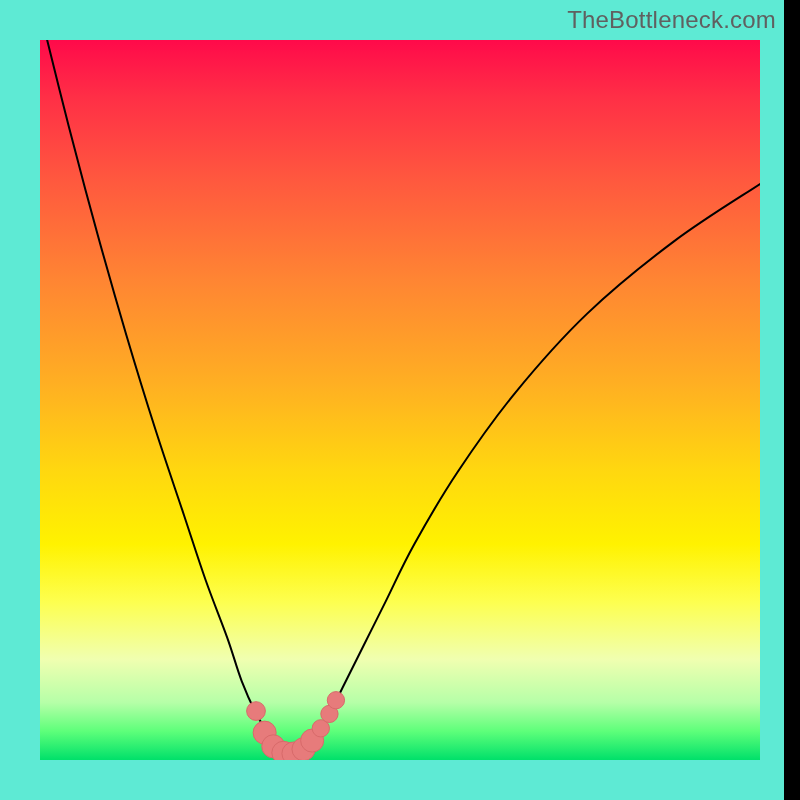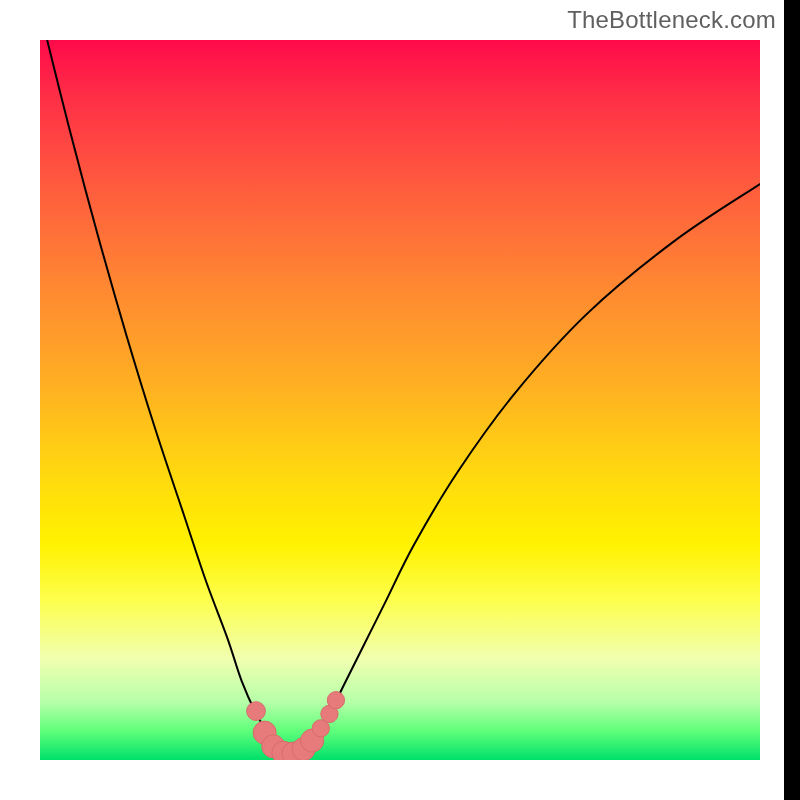--- a/index.html
+++ b/index.html
@@ -10,21 +10,21 @@
     overflow: hidden;
     background: #000;
     font-family: Arial, Helvetica, sans-serif;
   }
   .frame {
     position: absolute;
     left: 0;
     top: 0;
     width: 784px;
     height: 800px;
-    background: #ffffff;
+    background: #5eead4;
   }
   .plot-area {
     position: absolute;
     left: 40px;
     top: 40px;
     width: 720px;
     height: 720px;
     overflow: hidden;
   }
   .gradient-bg {

